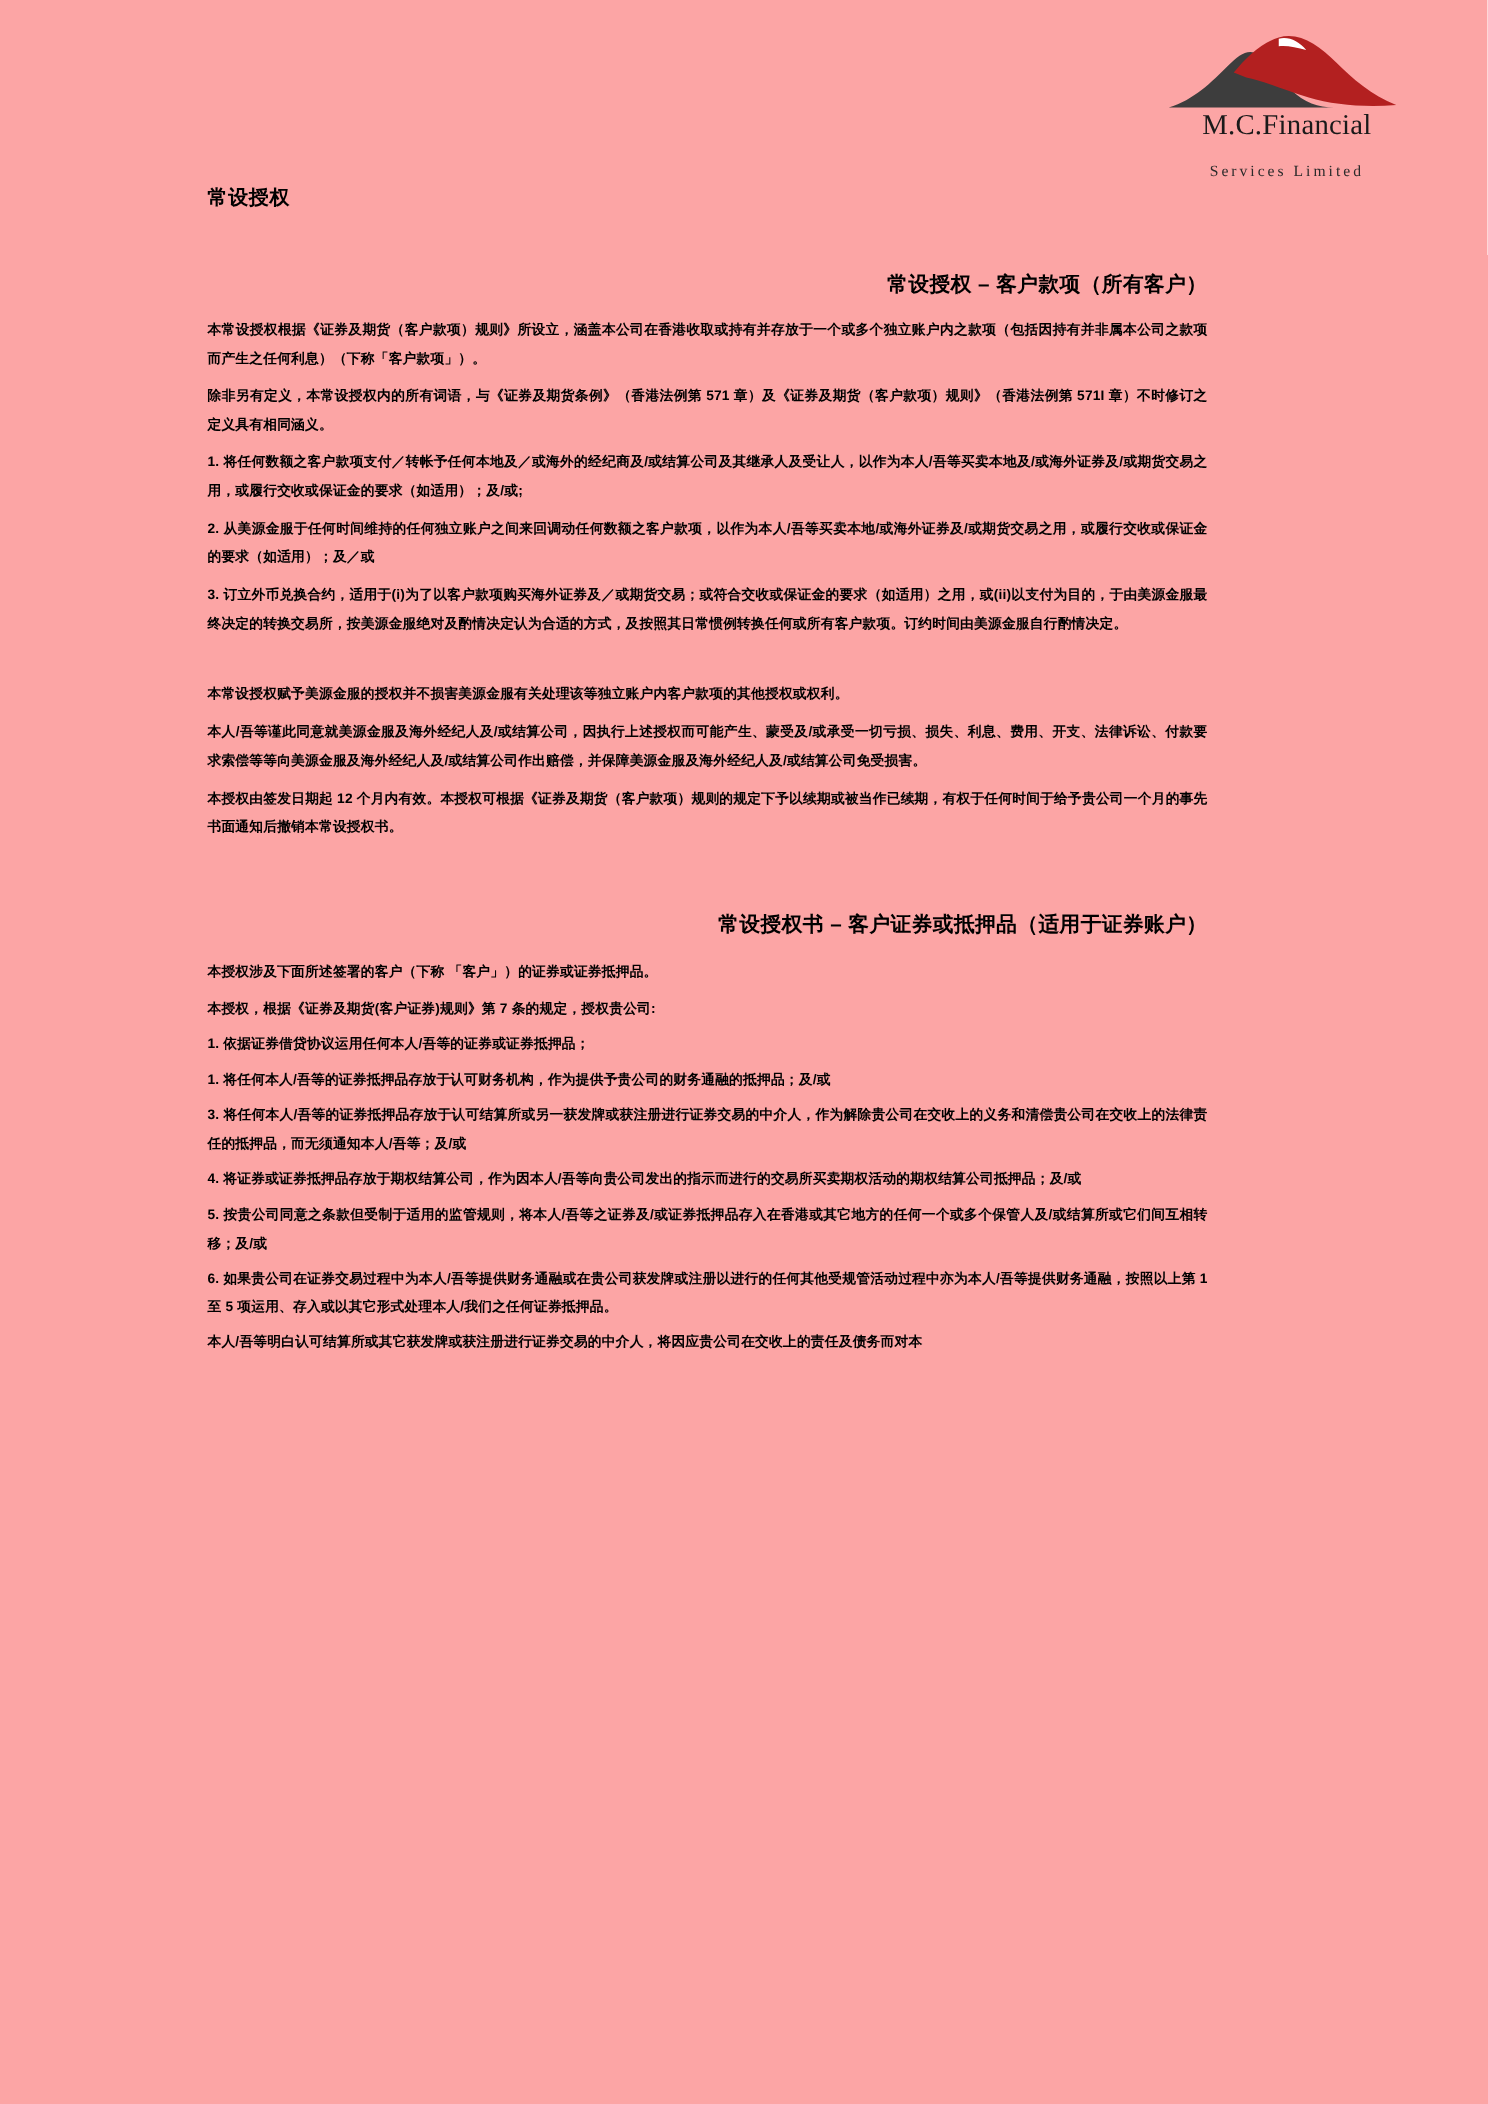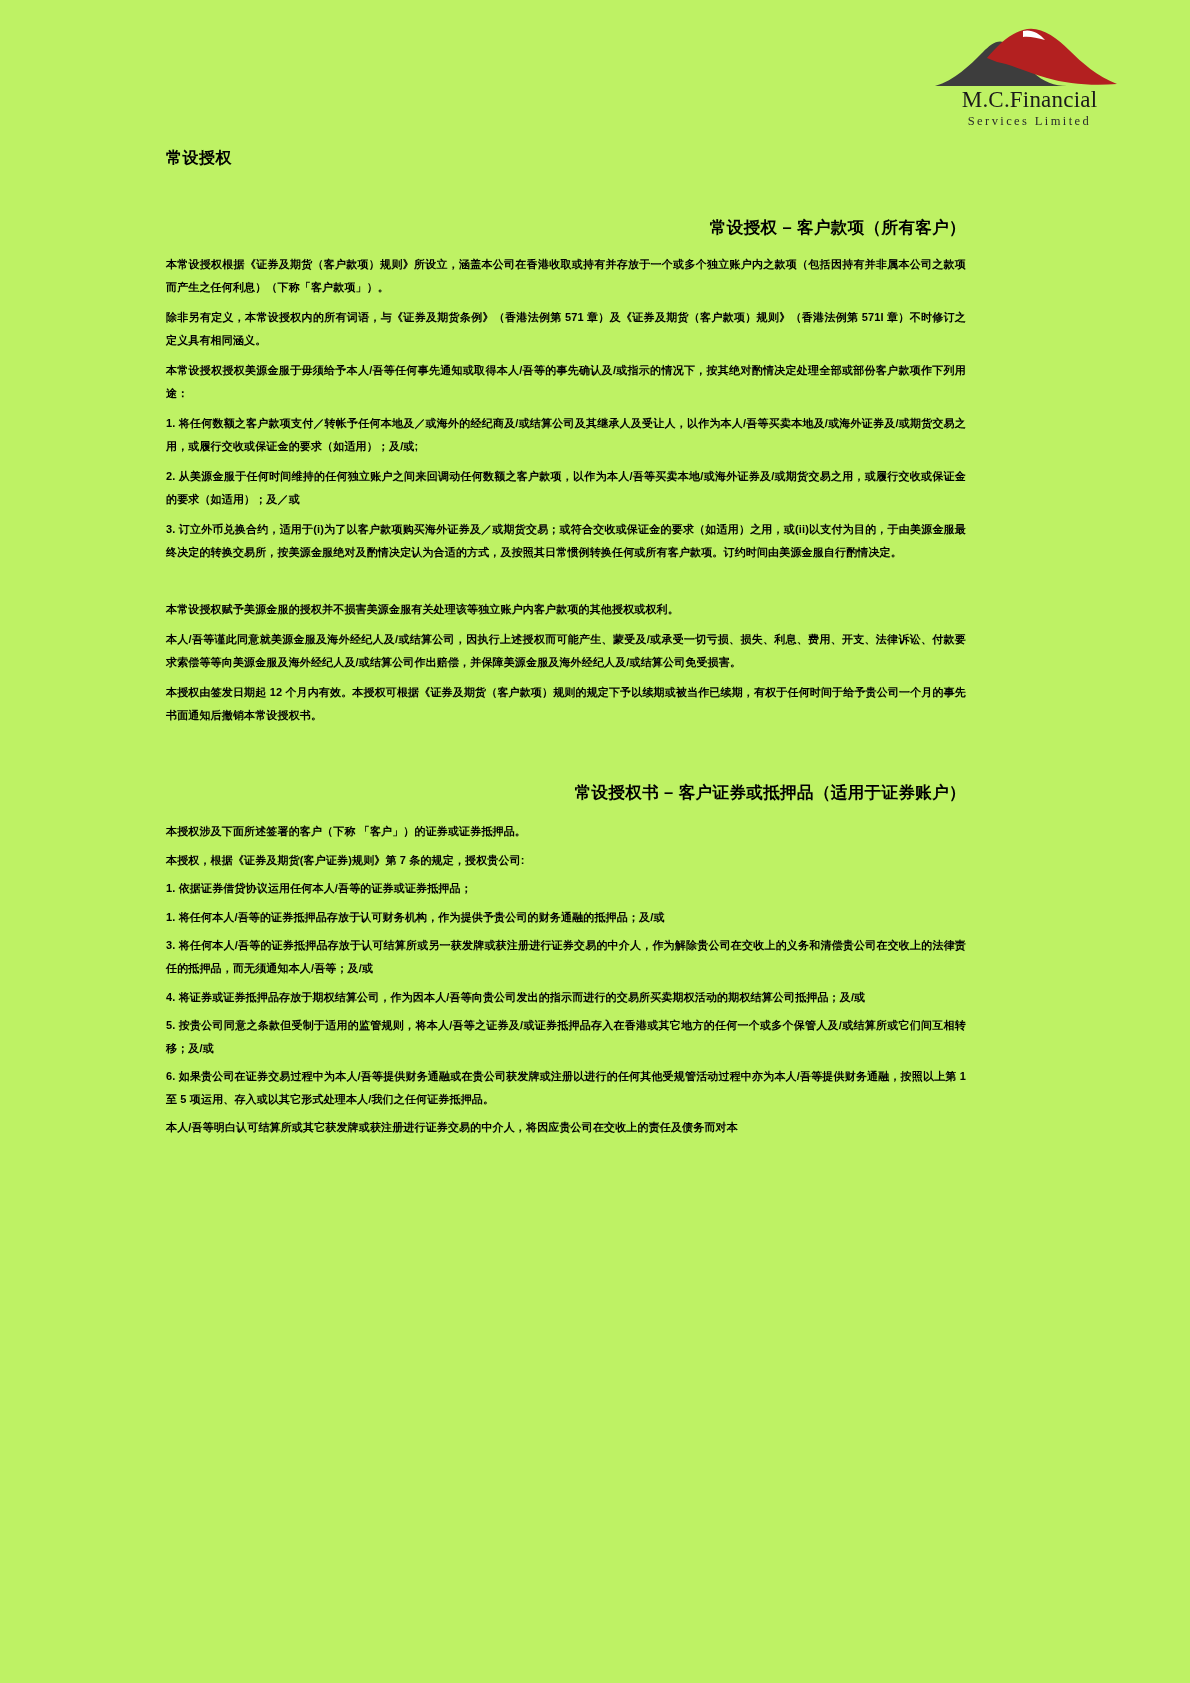--- a/index.html
+++ b/index.html
@@ -7,21 +7,21 @@
     padding: 0;
     background: #ffffff;
   }
   body {
     font-family: "Liberation Sans", "DejaVu Sans", sans-serif;
     color: #000000;
   }
   .page {
     width: 1190px;
     min-height: 1683px;
-    background: #bef264;
+    background: #fca5a5;
     position: relative;
     box-sizing: border-box;
     padding: 0;
     margin: 0 auto;
     overflow: hidden;
   }
   .logo-area {
     position: absolute;
     top: 22px;
     right: 58px;
@@ -44,21 +44,21 @@
     letter-spacing: 0.2px;
     color: #1a1a1a;
     line-height: 1.05;
     font-weight: 400;
   }
   .logo-sub {
     font-family: "Liberation Serif", "DejaVu Serif", serif;
     font-size: 12.5px;
     letter-spacing: 2.4px;
     color: #2b2b2b;
-    margin-top: 2px;
+    margin-top: 18px;
   }
   .content {
     position: absolute;
     left: 166px;
     top: 148px;
     width: 800px;
   }
   .doc-title {
     font-size: 16px;
     font-weight: bold;
@@ -114,21 +114,20 @@
   </div>
 
   <div class="content">
 
     <div class="doc-title">常设授权</div>
 
     <div>
       <div class="section-heading">常设授权 – 客户款项（所有客户）</div>
       <p class="para">本常设授权根据《证券及期货（客户款项）规则》所设立，涵盖本公司在香港收取或持有并存放于一个或多个独立账户内之款项（包括因持有并非属本公司之款项而产生之任何利息）（下称「客户款项」）。</p>
       <p class="para">除非另有定义，本常设授权内的所有词语，与《证券及期货条例》（香港法例第 571 章）及《证券及期货（客户款项）规则》（香港法例第 571I 章）不时修订之定义具有相同涵义。</p>
-      <p class="para">本常设授权授权美源金服于毋须给予本人/吾等任何事先通知或取得本人/吾等的事先确认及/或指示的情况下，按其绝对酌情决定处理全部或部份客户款项作下列用途：</p>
       <p class="para">1. 将任何数额之客户款项支付／转帐予任何本地及／或海外的经纪商及/或结算公司及其继承人及受让人，以作为本人/吾等买卖本地及/或海外证券及/或期货交易之用，或履行交收或保证金的要求（如适用）；及/或;</p>
       <p class="para">2. 从美源金服于任何时间维持的任何独立账户之间来回调动任何数额之客户款项，以作为本人/吾等买卖本地/或海外证券及/或期货交易之用，或履行交收或保证金的要求（如适用）；及／或</p>
       <p class="para">3. 订立外币兑换合约，适用于(i)为了以客户款项购买海外证券及／或期货交易；或符合交收或保证金的要求（如适用）之用，或(ii)以支付为目的，于由美源金服最终决定的转换交易所，按美源金服绝对及酌情决定认为合适的方式，及按照其日常惯例转换任何或所有客户款项。订约时间由美源金服自行酌情决定。</p>
       <div class="spacer-block"></div>
       <p class="para">本常设授权赋予美源金服的授权并不损害美源金服有关处理该等独立账户内客户款项的其他授权或权利。</p>
       <p class="para">本人/吾等谨此同意就美源金服及海外经纪人及/或结算公司，因执行上述授权而可能产生、蒙受及/或承受一切亏损、损失、利息、费用、开支、法律诉讼、付款要求索偿等等向美源金服及海外经纪人及/或结算公司作出赔偿，并保障美源金服及海外经纪人及/或结算公司免受损害。</p>
       <p class="para">本授权由签发日期起 12 个月内有效。本授权可根据《证券及期货（客户款项）规则的规定下予以续期或被当作已续期，有权于任何时间于给予贵公司一个月的事先书面通知后撤销本常设授权书。</p>
     </div>
 
     <div>

